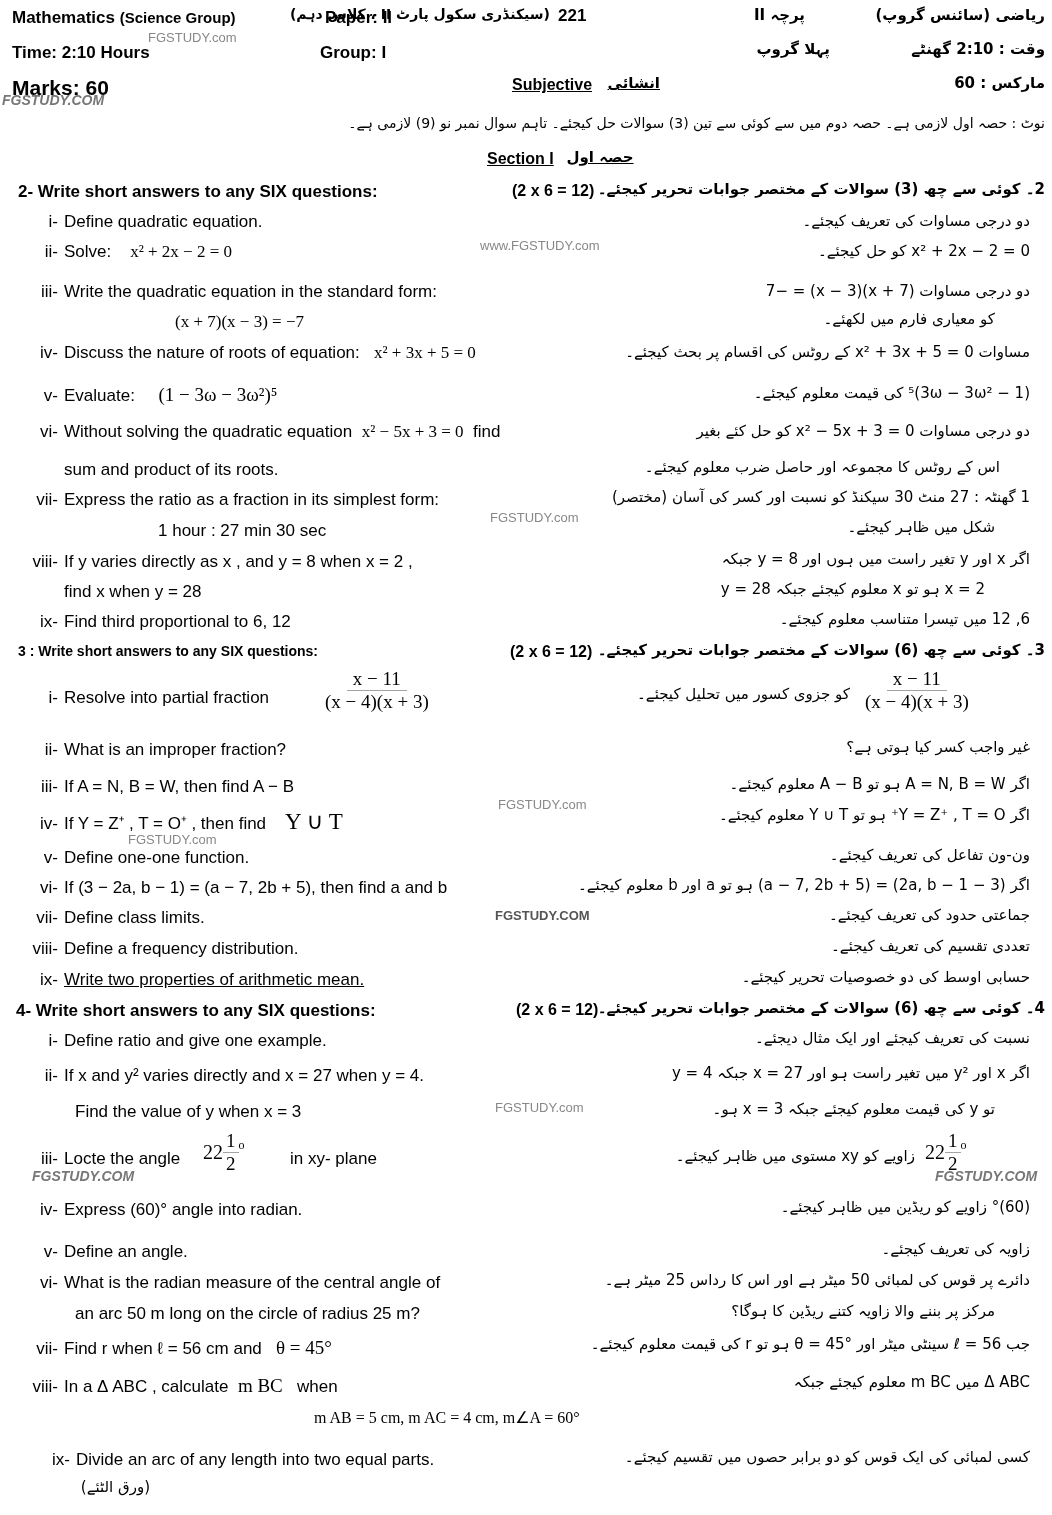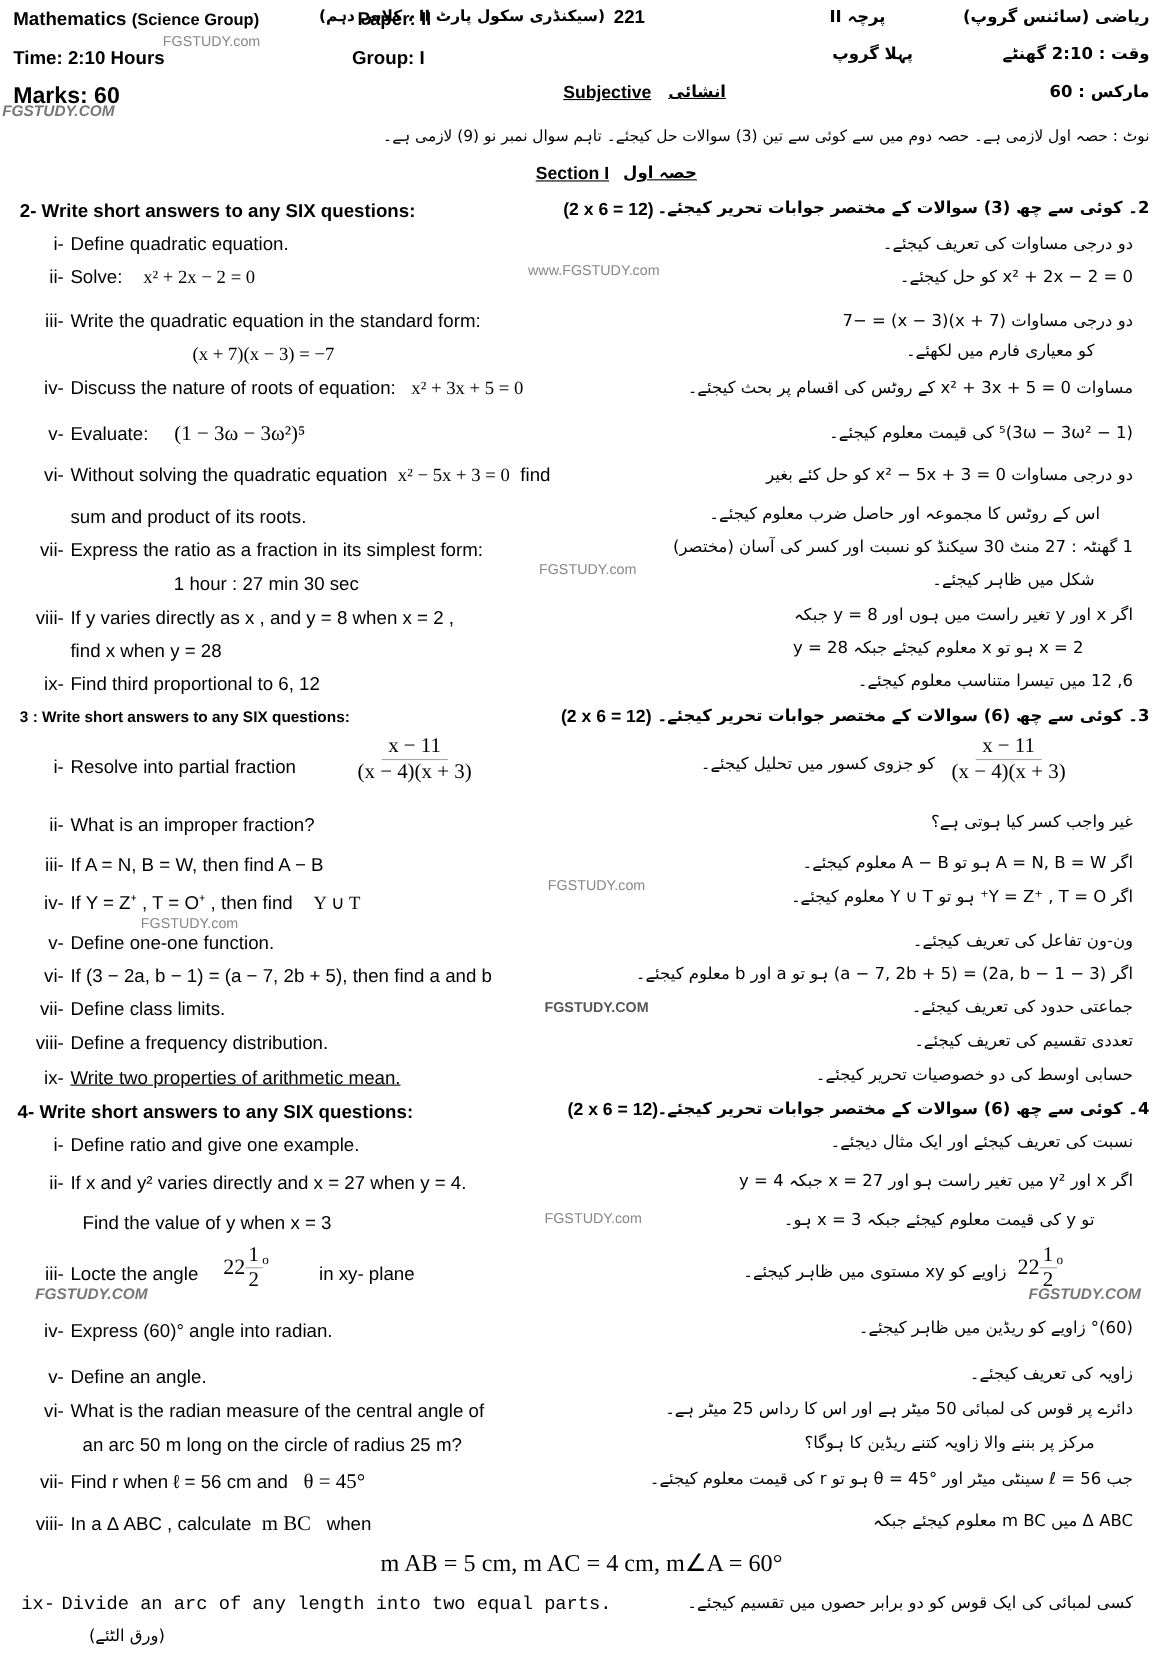--- a/index.html
+++ b/index.html
@@ -107,21 +107,21 @@
     </span>
 </div>
 <div class="abs ur" style="left:620px;top:685px;width:230px;text-align:right;">کو جزوی کسور میں تحلیل کیجئے۔</div>
 
 <div class="abs q" style="left:10px;top:740px;"><span class="num">ii-</span><span>What is an improper fraction?</span></div>
 <div class="abs ur" style="left:700px;top:738px;width:330px;text-align:right;">غیر واجب کسر کیا ہوتی ہے؟</div>
 
 <div class="abs q" style="left:10px;top:777px;"><span class="num">iii-</span><span>If  A = N,  B = W, then find  A − B</span></div>
 <div class="abs ur" style="left:650px;top:775px;width:380px;text-align:right;">اگر A = N, B = W ہو تو A − B معلوم کیجئے۔</div>
 
-<div class="abs q" style="left:10px;top:808px;"><span class="num">iv-</span><span>If  Y = Z⁺ ,  T = O⁺ ,  then find</span>&nbsp;&nbsp;&nbsp;&nbsp;<span class="serif" style="font-size:17px;">Y ∪ T</span></div>
+<div class="abs q" style="left:10px;top:808px;"><span class="num">iv-</span><span>If  Y = Z⁺ ,  T = O⁺ ,  then find</span>&nbsp;&nbsp;&nbsp;&nbsp;<span class="serif" style="font-size:23px;">Y ∪ T</span></div>
 <div class="abs wm" style="left:498px;top:797px;">FGSTUDY.com</div>
 <div class="abs wm" style="left:128px;top:832px;">FGSTUDY.com</div>
 <div class="abs ur" style="left:650px;top:806px;width:380px;text-align:right;">اگر Y = Z⁺ , T = O⁺ ہو تو Y ∪ T معلوم کیجئے۔</div>
 
 <div class="abs q" style="left:10px;top:848px;"><span class="num">v-</span><span>Define one-one function.</span></div>
 <div class="abs ur" style="left:700px;top:846px;width:330px;text-align:right;">ون-ون تفاعل کی تعریف کیجئے۔</div>
 
 <div class="abs q" style="left:10px;top:878px;"><span class="num">vi-</span><span>If  (3 − 2a, b − 1) = (a − 7, 2b + 5), then find  a  and  b</span></div>
 <div class="abs ur" style="left:540px;top:876px;width:490px;text-align:right;">اگر (3 − 2a, b − 1) = (a − 7, 2b + 5) ہو تو a اور b معلوم کیجئے۔</div>
 
@@ -175,18 +175,18 @@
 <div class="abs q" style="left:10px;top:1273px;"><span class="num">vi-</span><span>What is the radian measure of the central angle of</span></div>
 <div class="abs q" style="left:75px;top:1304px;">an arc  50 m  long on the circle of radius  25 m?</div>
 <div class="abs ur" style="left:600px;top:1271px;width:430px;text-align:right;">دائرے پر قوس کی لمبائی 50 میٹر ہے اور اس کا رداس 25 میٹر ہے۔</div>
 <div class="abs ur" style="left:650px;top:1302px;width:345px;text-align:right;">مرکز پر بننے والا زاویہ کتنے ریڈین کا ہوگا؟</div>
 
 <div class="abs q" style="left:10px;top:1337px;"><span class="num">vii-</span><span>Find  r  when  ℓ = 56 cm  and</span>&nbsp;&nbsp;&nbsp;<span class="serif" style="font-size:19px;">θ = 45°</span></div>
 <div class="abs ur" style="left:600px;top:1335px;width:430px;text-align:right;">جب ℓ = 56 سینٹی میٹر اور θ = 45° ہو تو r کی قیمت معلوم کیجئے۔</div>
 
 <div class="abs q" style="left:10px;top:1375px;"><span class="num">viii-</span><span>In a  Δ ABC , calculate</span>&nbsp;&nbsp;<span class="serif" style="font-size:19px;">m BC</span>&nbsp;&nbsp;&nbsp;<span>when</span></div>
 <div class="abs ur" style="left:650px;top:1373px;width:380px;text-align:right;">Δ ABC میں m BC معلوم کیجئے جبکہ</div>
-<div class="abs serif" style="left:346px;top:1408px;font-size:22px;">m AB = 5 cm,   m AC = 4 cm,   m∠A = 60°</div>
+<div class="abs serif" style="left:314px;top:1408px;font-size:16px;">m AB = 5 cm,   m AC = 4 cm,   m∠A = 60°</div>
 
-<div class="abs q" style="left:2px;top:1450px;font-family:Liberation Mono, monospace;"><span class="num">ix-</span><span>Divide an arc of any length into two equal parts.</span></div>
+<div class="abs q" style="left:22px;top:1450px;"><span class="num">ix-</span><span>Divide an arc of any length into two equal parts.</span></div>
 <div class="abs ur" style="left:600px;top:1448px;width:430px;text-align:right;">کسی لمبائی کی ایک قوس کو دو برابر حصوں میں تقسیم کیجئے۔</div>
 
 <div class="abs ur" style="left:60px;top:1478px;width:90px;text-align:right;">(ورق الٹئے)</div>
 
 </body></html>

